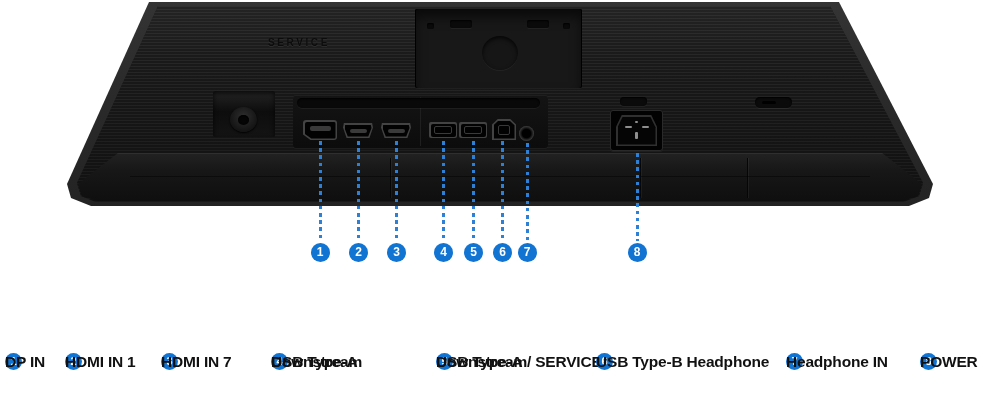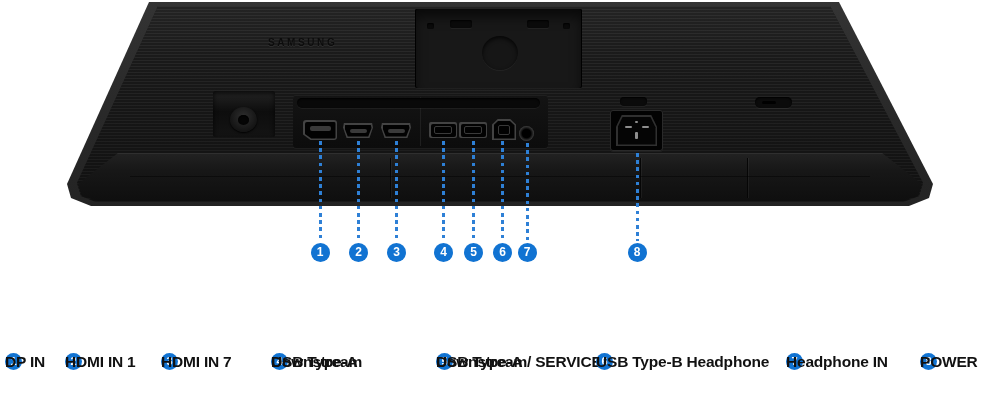--- a/index.html
+++ b/index.html
@@ -101,21 +101,21 @@
 <div id="stage">
 
   <div class="shell-outer"></div>
   <div class="shell-main"></div>
   <div class="bottom-strip"></div>
   <div class="seam-v" style="left:390px;top:158px;height:40px;"></div>
   <div class="seam-v" style="left:640px;top:158px;height:40px;"></div>
   <div class="seam-v" style="left:747px;top:158px;height:40px;"></div>
   <div class="seam-h" style="left:130px;top:176px;width:740px;"></div>
 
-  <div class="logo">SAMSUNG</div>
+  <div class="logo">SERVICE</div>
 
   <div class="vesa">
     <div class="vesa-slot" style="left:35px;"></div>
     <div class="vesa-slot" style="left:112px;"></div>
     <div class="vesa-hole" style="left:12px;"></div>
     <div class="vesa-hole" style="left:148px;"></div>
     <div class="vesa-circle"></div>
   </div>
 
   <div class="stand-recess">

